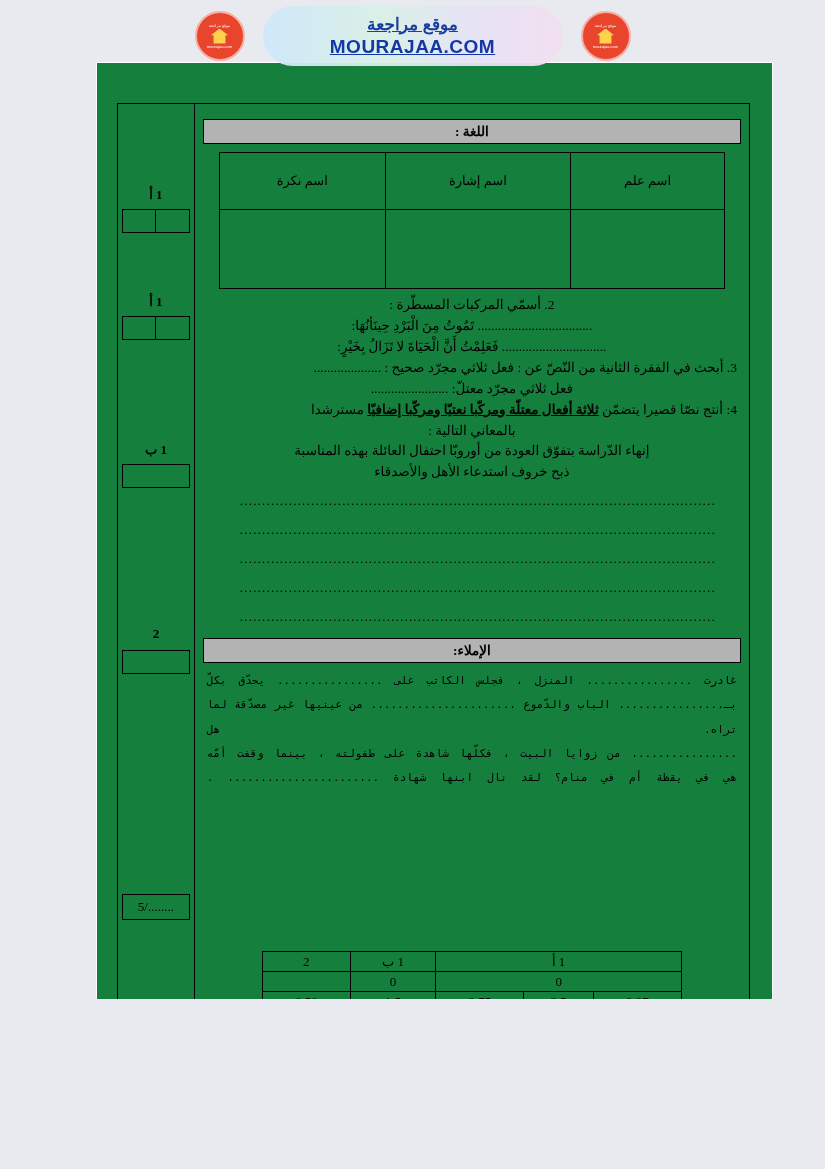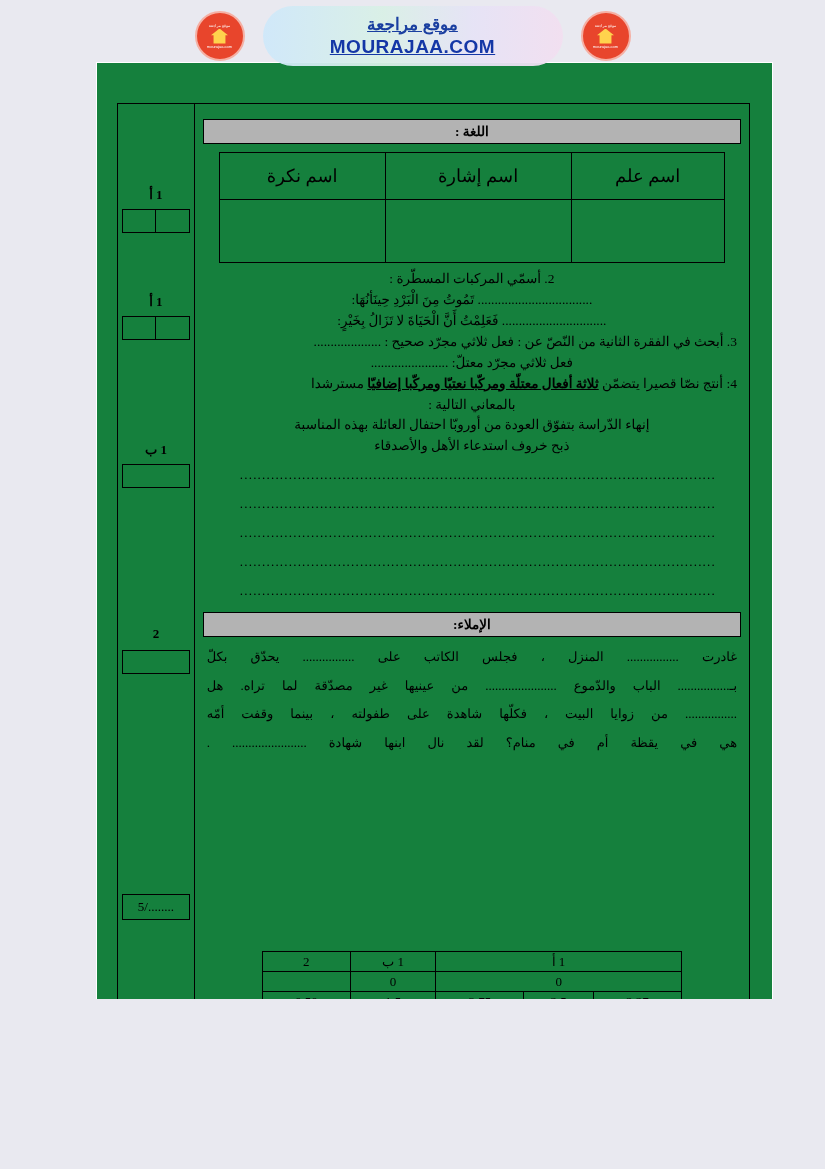--- a/index.html
+++ b/index.html
@@ -167,46 +167,47 @@
   .q.center { text-align: center; }
 
   table.grid {
     border-collapse: collapse;
     margin: 8px auto 6px auto;
     width: 506px;
     direction: rtl;
   }
   table.grid td, table.grid th {
     border: 1px solid #000;
-    font-size: 18px;
+    font-size: 13px;
     text-align: center;
     font-weight: normal;
-    padding: 12px 2px;
+    padding: 20px 2px;
   }
   table.grid .tall { height: 38px; }
 
   .lines {
     margin: 10px 18px 0 30px;
   }
   .line {
     font-size: 13px;
     letter-spacing: 1.2px;
     color: #000;
     text-align: center;
     margin-bottom: 13px;
     white-space: nowrap;
     overflow: hidden;
   }
 
   .imla {
-    font-size: 13px;
+    font-size: 11px;
     line-height: 2.2;
     padding: 0 12px;
     text-align: justify;
     text-align-last: justify;
+    font-family: Liberation Mono, monospace;
   }
 
   
   .mark-label {
     position: absolute;
     font-size: 13px;
     font-weight: bold;
     text-align: center;
     width: 100%;
   }

